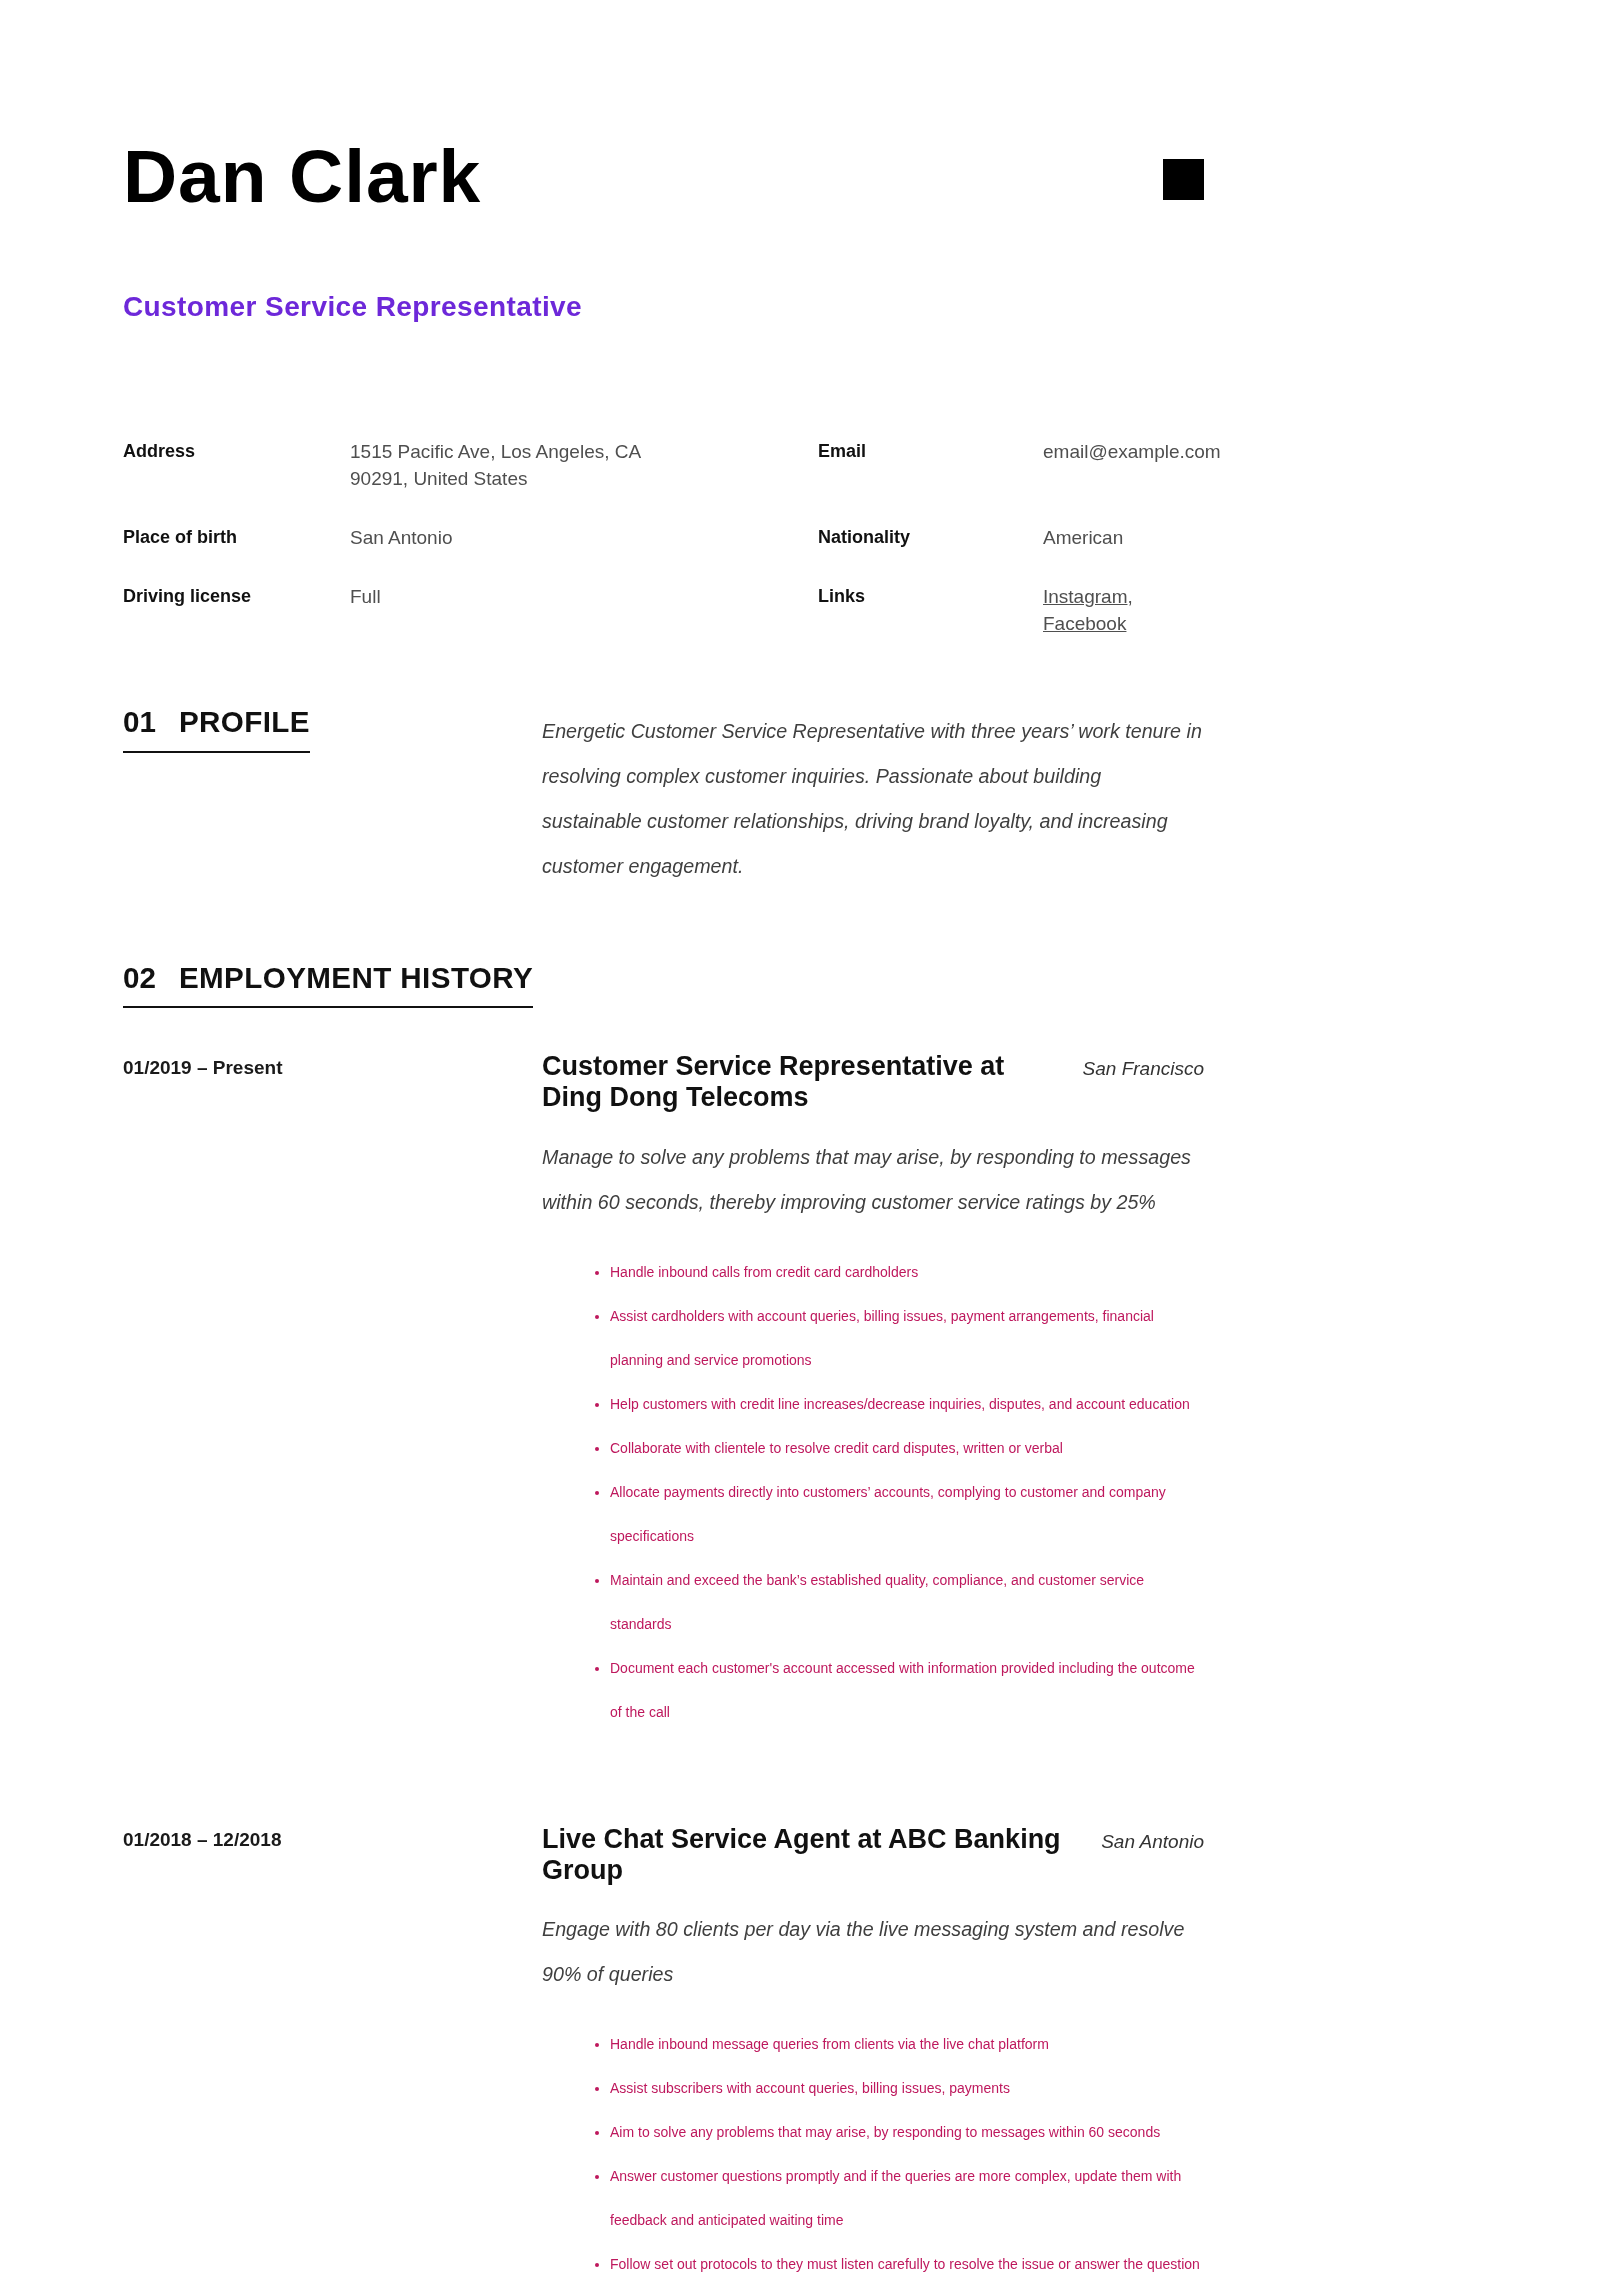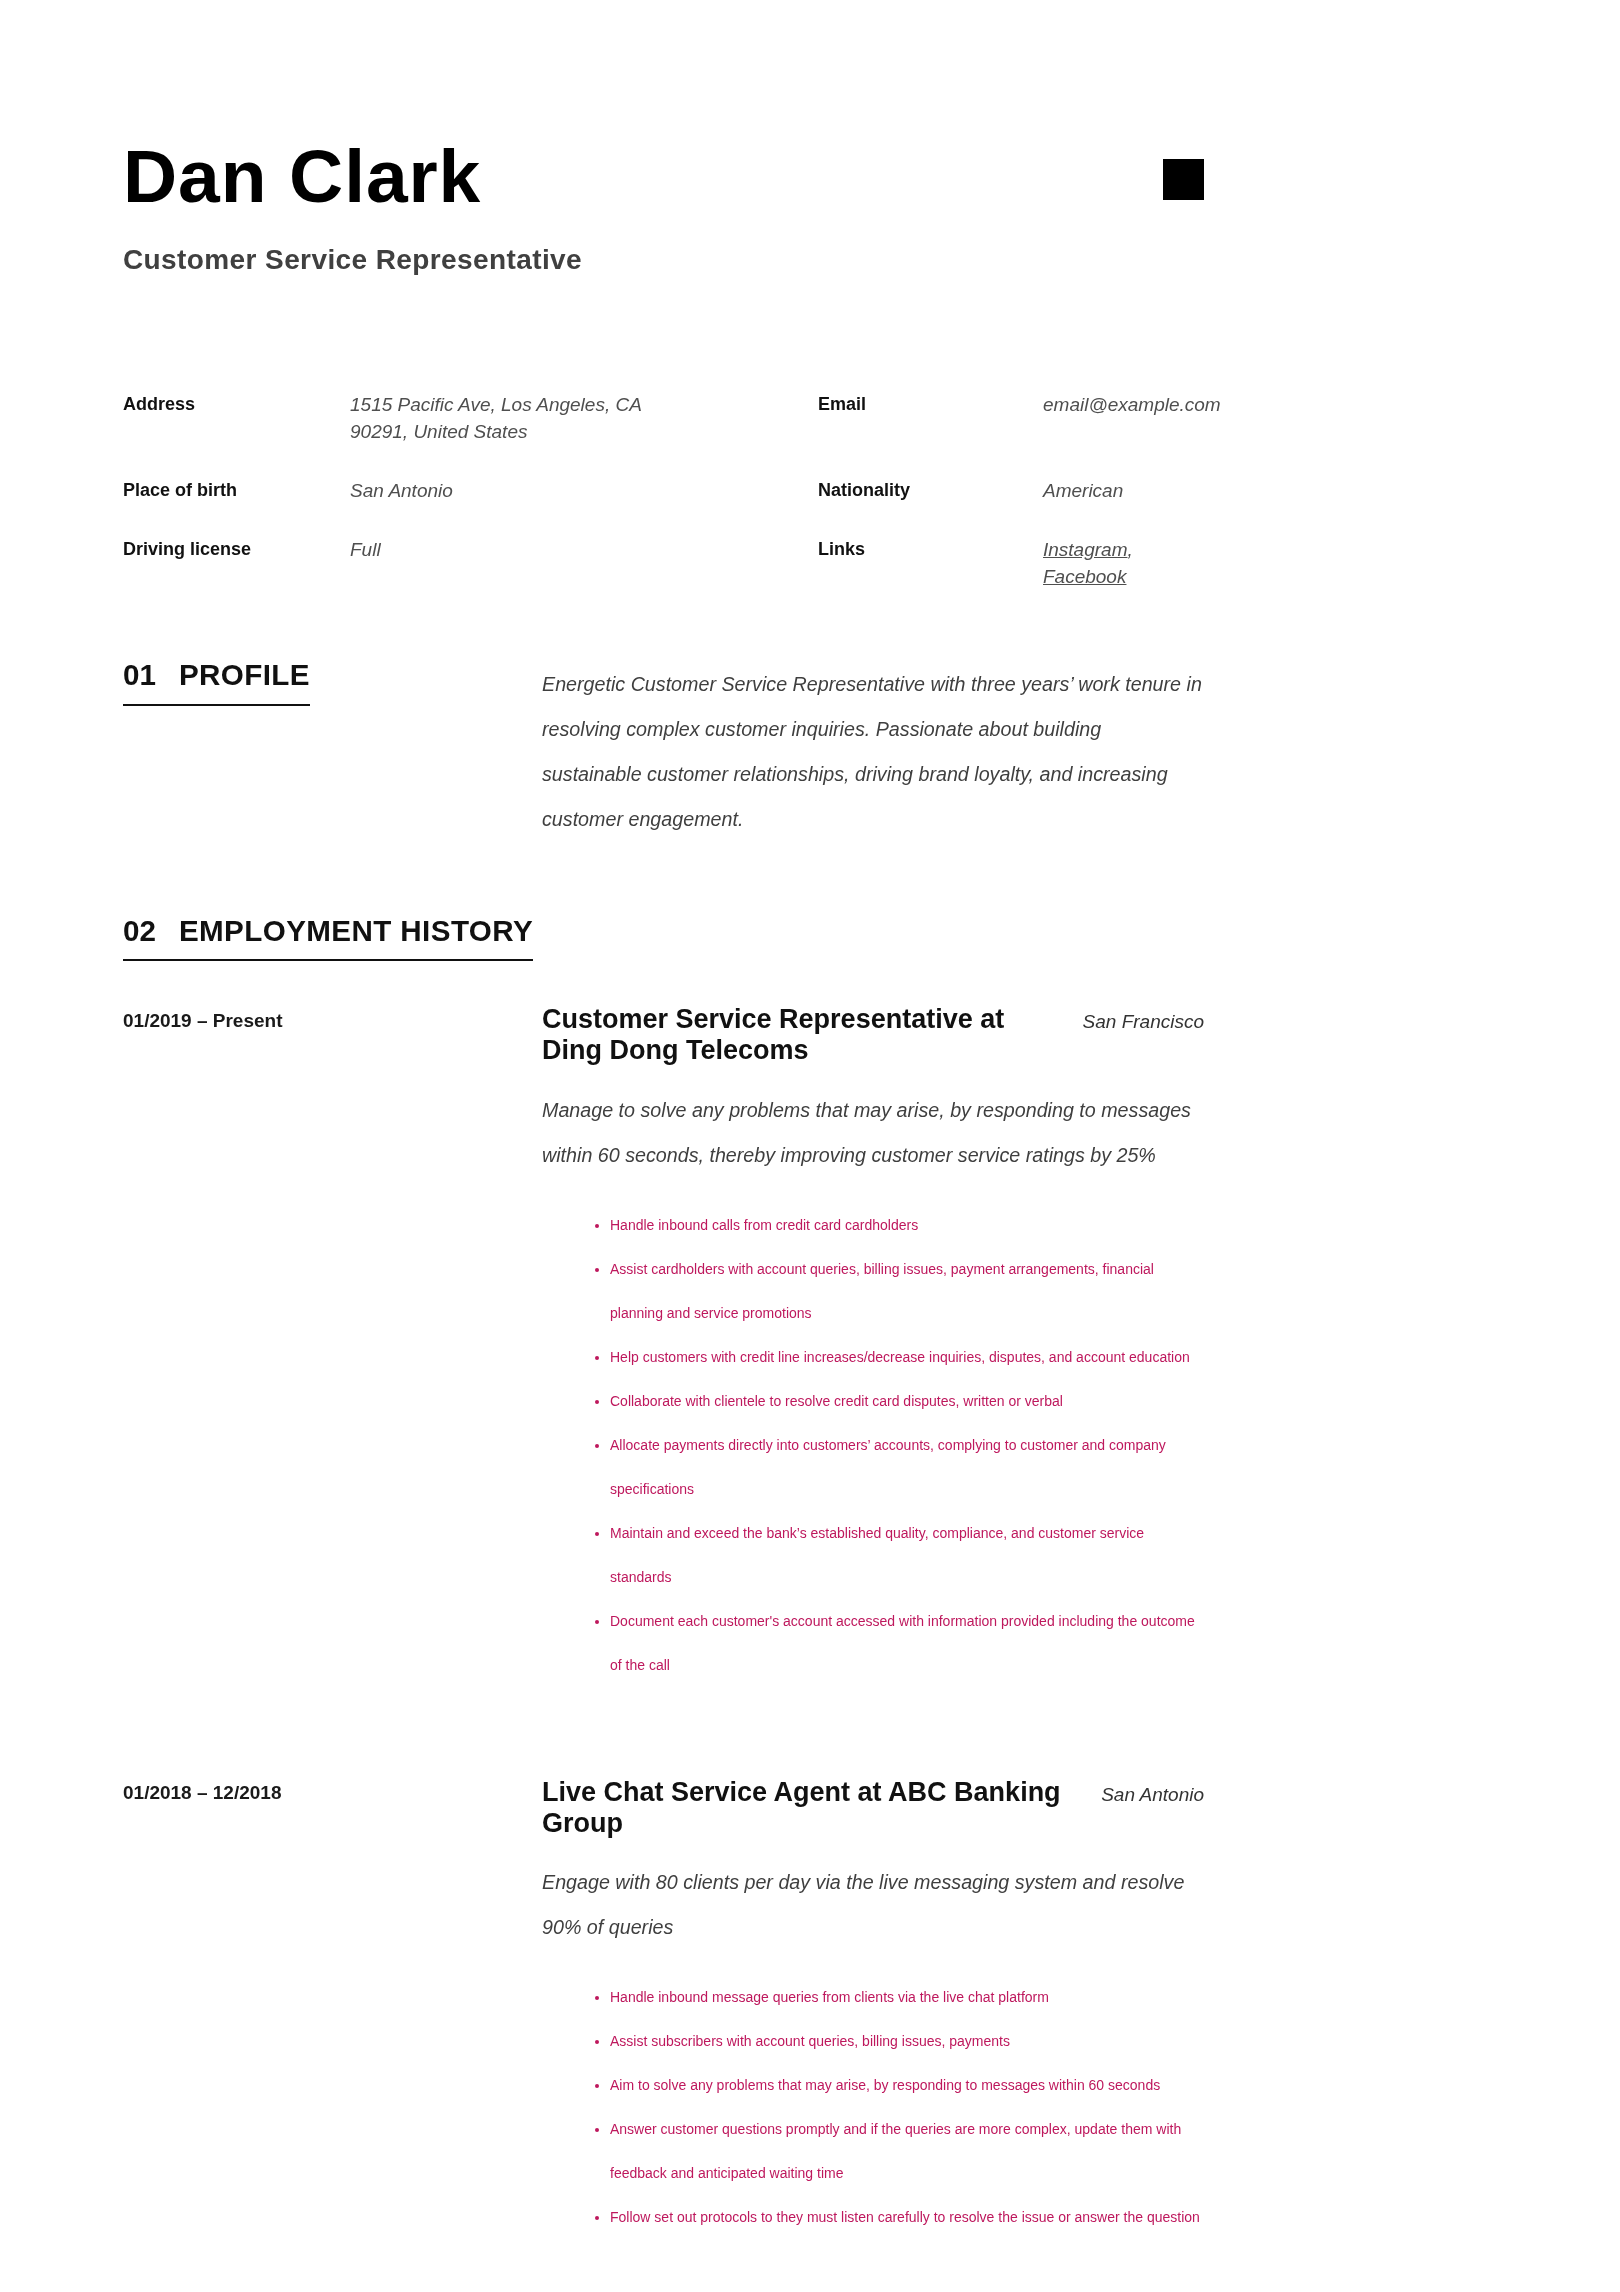--- a/index.html
+++ b/index.html
@@ -29,44 +29,44 @@
   }
   .black-square {
     position: absolute;
     top: 159px;
     right: 100px;
     width: 41px;
     height: 41px;
     background: #000;
   }
   .subtitle {
-    margin: 30px 0 0 0;
+    margin: 77px 0 0 0;
     font-size: 28px;
     line-height: 32px;
     font-weight: 700;
-    color: #404040;
+    color: #6d28d9;
     letter-spacing: 0.4px;
   }
 
   
   .details {
     display: grid;
     grid-template-columns: 227px 468px 225px 1fr;
     row-gap: 32px;
     margin-top: 115px;
     font-size: 19px;
     line-height: 27px;
     align-items: start;
   }
   .dlabel {
     font-weight: 700;
     font-size: 18px;
     color: #111;
   }
-  .dvalue { color: #4f4f4f; font-style: italic; }
+  .dvalue { color: #4f4f4f; }
   .dvalue.address { max-width: 351px; }
   .dvalue a {
     color: #4f4f4f;
     text-decoration: underline;
     cursor: pointer;
   }
 
   
   .sec-heading {
     display: inline-block;

